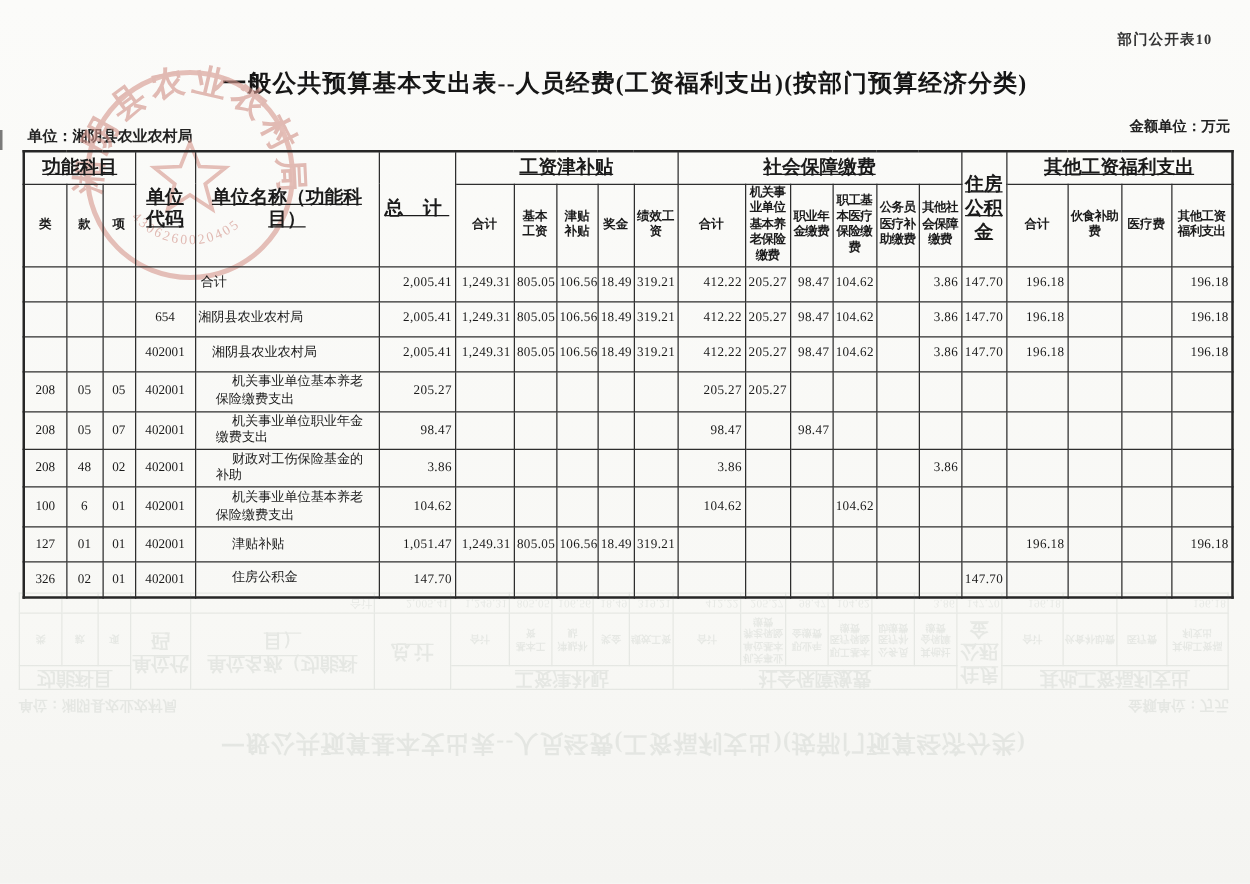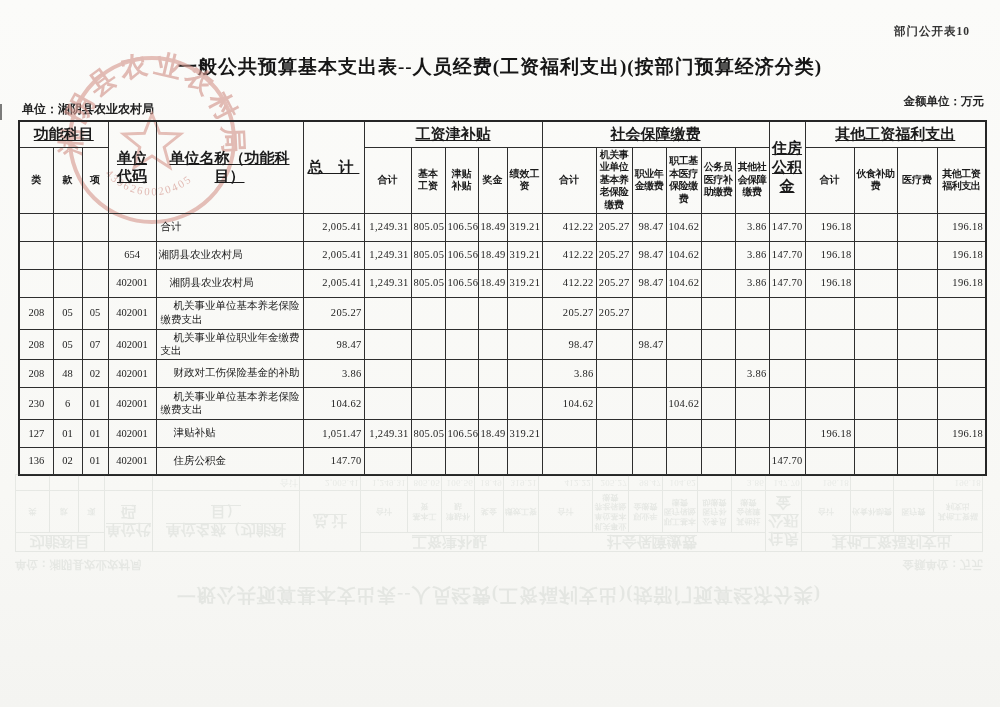--- a/index.html
+++ b/index.html
@@ -33,21 +33,21 @@
   tr.h2 th { height:66px; font-weight:bold; font-size:10px; text-align:center; vertical-align:middle; word-break:break-all; }
   th.small { font-size:9.5px; letter-spacing:-0.5px; padding:1px 1px; }
   th.total-h { font-size:11.5px; letter-spacing:6px; }
 
   tbody td { height:28px; vertical-align:middle; }
   tbody tr.tall td { height:32px; }
   td.num { text-align:right; padding-right:3px; font-size:10.5px; letter-spacing:0.3px; white-space:nowrap; }
   td.code { text-align:center; font-size:10.5px; }
   td.name { font-size:10.5px; padding-left:3px; }
   td.name.lvl2 { padding-left:13px; }
-  td.name.detail { padding-left:4px; text-indent:13px; line-height:1.3; }
+  td.name.detail { padding-left:16px; text-indent:13px; line-height:1.3; }
   td.name.sum { padding-left:4px; }
 
   
   .seal { position:absolute; left:52px; top:50px; width:200px; height:180px; opacity:0.62; pointer-events:none; }
 
   
   .ghost { position:absolute; left:15px; top:474px; width:968px;
     transform:scaleY(-1); opacity:0.12; color:#6d7d72; pointer-events:none; }
   .ghost .g-title { font-size:19px; font-weight:bold; text-align:center; letter-spacing:1px; margin-bottom:10px; }
   .ghost .g-subrow { display:flex; justify-content:space-between; font-size:11.5px; font-weight:bold; margin-bottom:5px; }
@@ -286,21 +286,21 @@
           <td class="num"></td>
           <td class="num"></td>
           <td class="num">3.86</td>
           <td class="num"></td>
           <td class="num"></td>
           <td class="num"></td>
           <td class="num"></td>
           <td class="num"></td>
         </tr>
         <tr class="tall">
-          <td class="code">230</td>
+          <td class="code">100</td>
           <td class="code">6</td>
           <td class="code">01</td>
           <td class="code">402001</td>
           <td class="name detail">机关事业单位基本养老保险缴费支出</td>
           <td class="num">104.62</td>
           <td class="num"></td>
           <td class="num"></td>
           <td class="num"></td>
           <td class="num"></td>
           <td class="num"></td>
@@ -334,21 +334,21 @@
           <td class="num"></td>
           <td class="num"></td>
           <td class="num"></td>
           <td class="num"></td>
           <td class="num">196.18</td>
           <td class="num"></td>
           <td class="num"></td>
           <td class="num">196.18</td>
         </tr>
         <tr>
-          <td class="code">136</td>
+          <td class="code">326</td>
           <td class="code">02</td>
           <td class="code">01</td>
           <td class="code">402001</td>
           <td class="name detail">住房公积金</td>
           <td class="num">147.70</td>
           <td class="num"></td>
           <td class="num"></td>
           <td class="num"></td>
           <td class="num"></td>
           <td class="num"></td>

